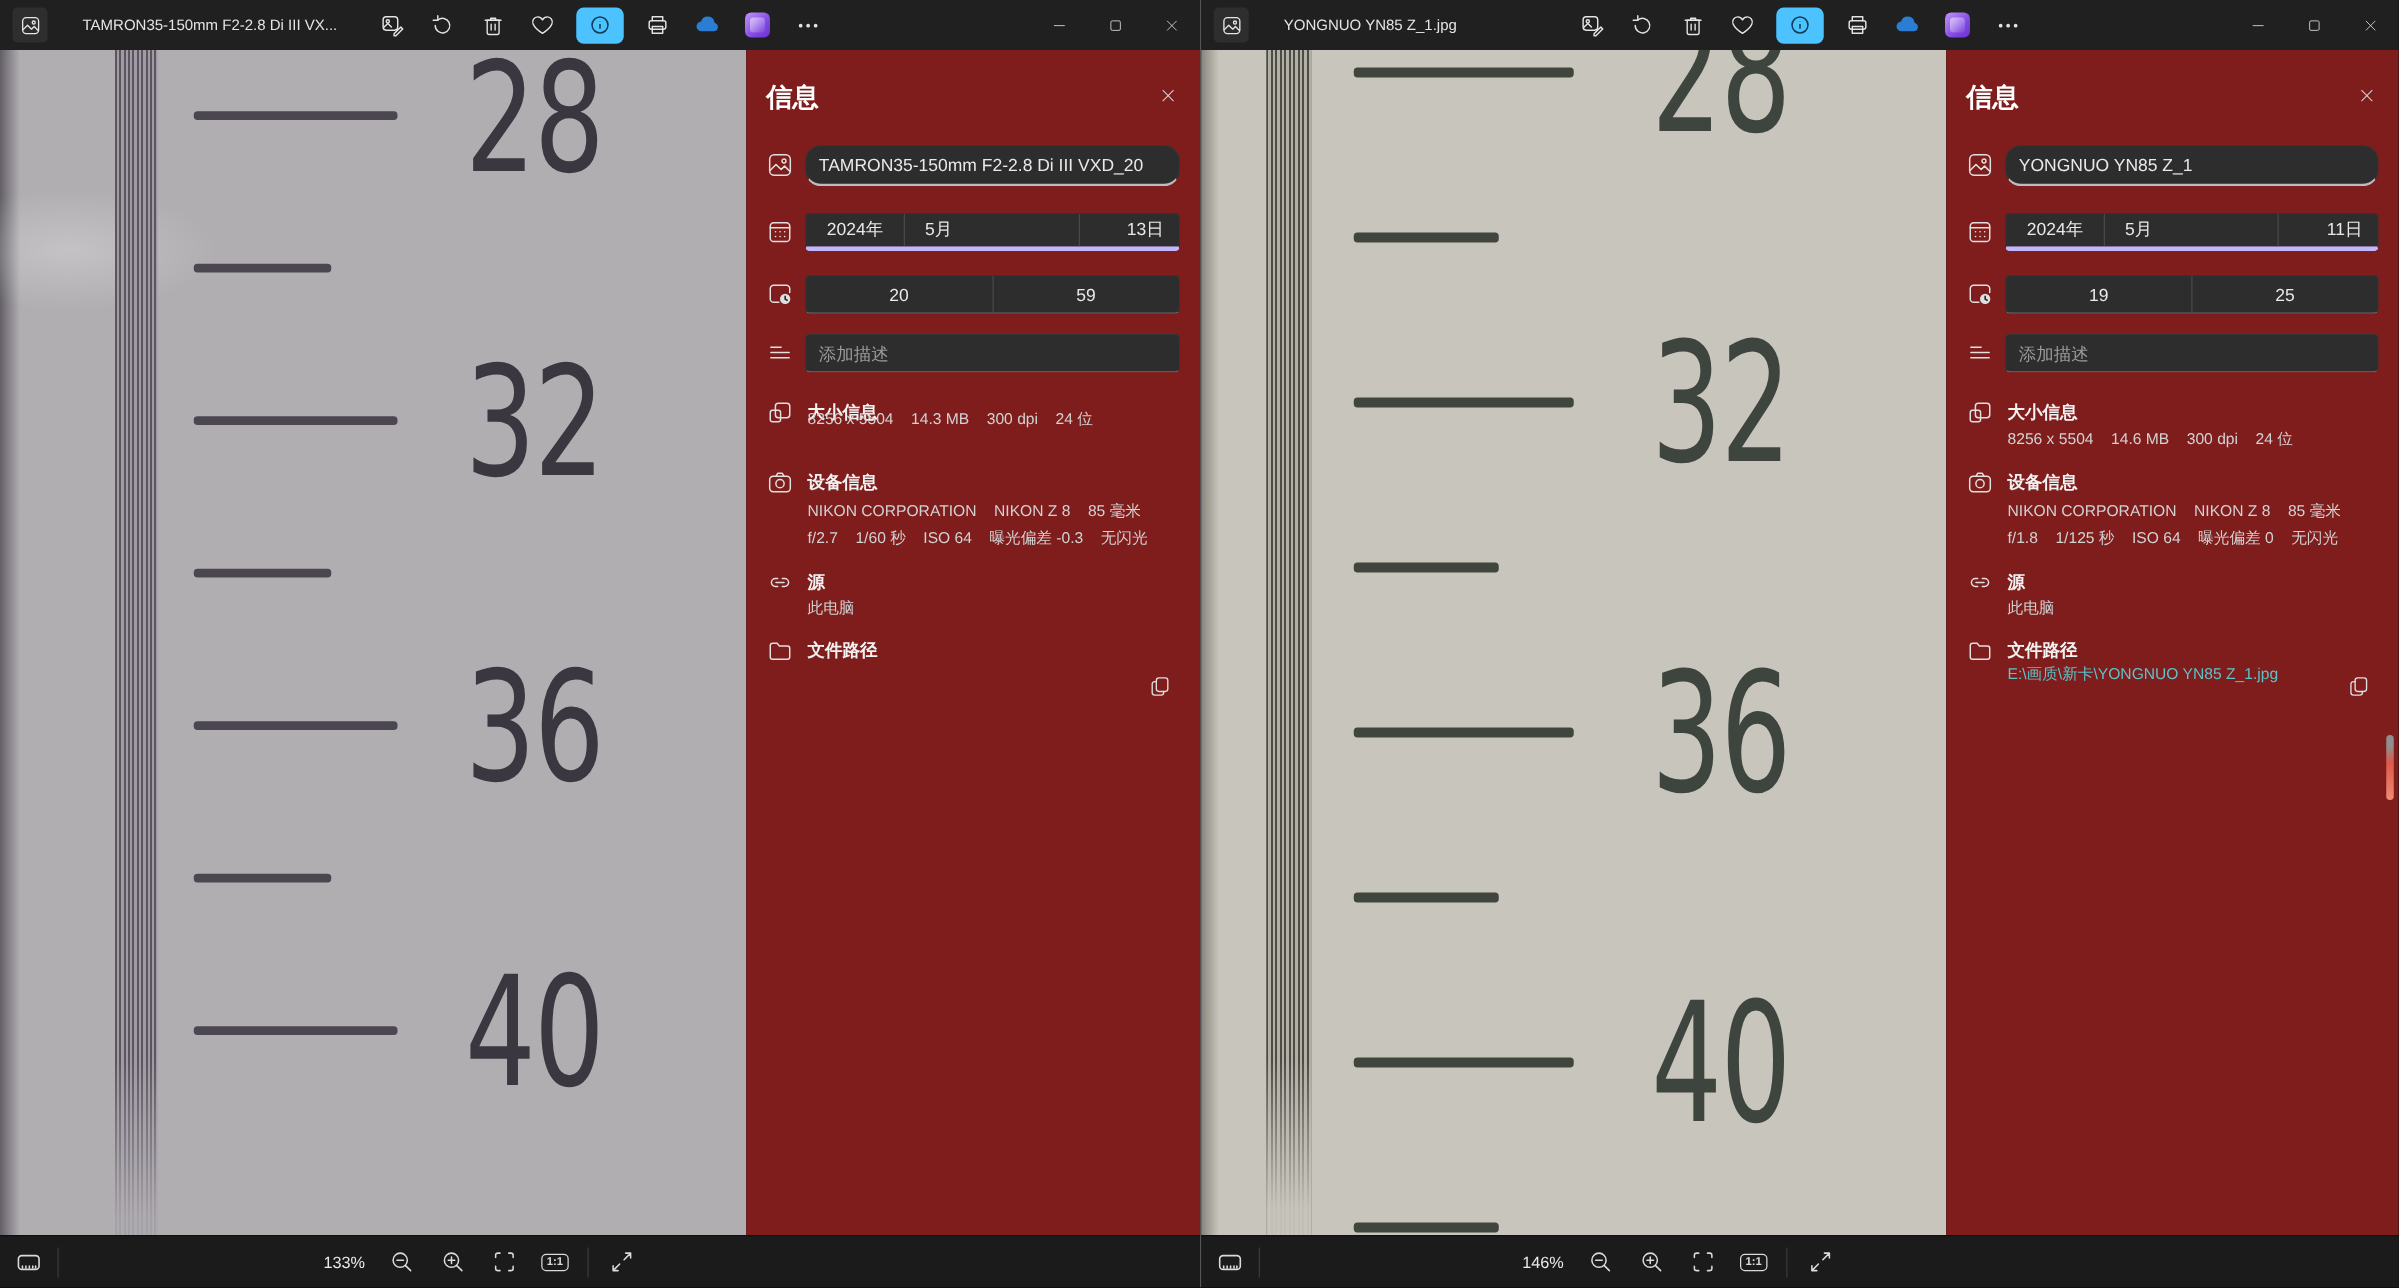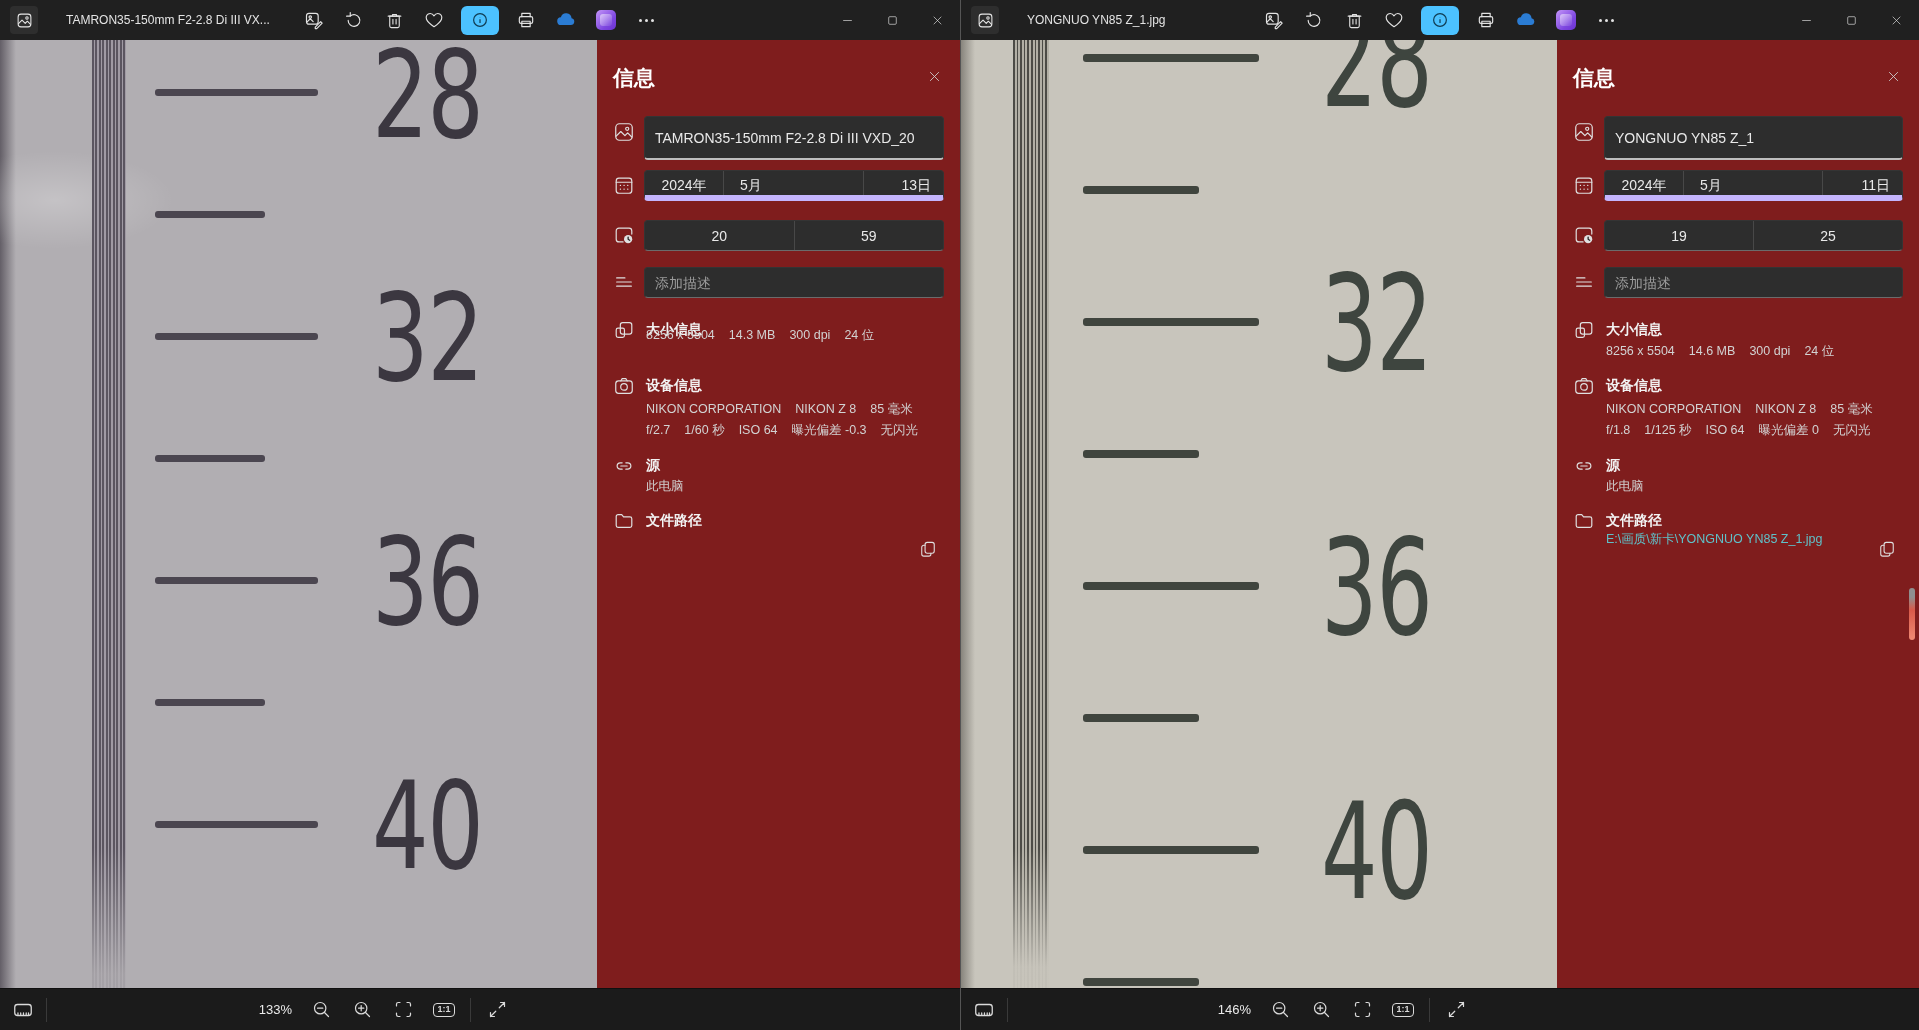--- a/index.html
+++ b/index.html
@@ -72,22 +72,22 @@
   .w0 .infopanel { width:363px; }
   .w1 .infopanel { width:362px; }
   .ip-heading { position:absolute; top:24px; left:16px; font-size:21px; font-weight:600; color:#fff; }
   .ip-close { position:absolute; top:26px; right:16px; width:20px; height:20px;
               display:flex; align-items:center; justify-content:center; }
   .ip-close svg { stroke:#cfcfcf; fill:none; stroke-width:1.4; }
   .row-ic { position:absolute; left:16px; width:22px; height:22px; }
   .row-ic svg, .ip-copy svg { stroke:#e0e0e0; fill:none; stroke-width:1.3; stroke-linecap:round; stroke-linejoin:round; }
   .field { position:absolute; left:47px; right:16px; background:#2d2d2d; border:1px solid #343434;
            border-radius:4px; color:#e9e9e9; font-size:14px; display:flex; align-items:center; }
-  .f-name { top:76px; height:44px; border-bottom:2px solid #bdbdbd; padding-left:10px; }
-  .f-date { top:130px; height:31px; border-bottom:6px solid #c4b5fd;align-items:flex-end; }
+  .f-name { top:76px; height:33px; border-bottom:2px solid #bdbdbd; padding-left:10px;border-radius:13px; }
+  .f-date { top:130px; height:31px; border-bottom:4px solid #c4b5fd; }
   .f-time { top:180px; height:31px; border-bottom:1px solid #6b6b6b; }
   .f-desc { top:227px; height:31px; border-bottom:1px solid #6b6b6b; }
   .f-desc input { background:transparent; border:none; outline:none; color:#e9e9e9; font-size:14px;
                   padding-left:10px; width:100%; font-family:"Liberation Sans",sans-serif; }
   .f-desc input::placeholder { color:#9b9b9b; }
   .seg-div { width:1px; align-self:stretch; background:#484848; }
   .seg-year { width:78px; text-align:center; }
   .seg-month { flex:1; padding-left:16px; }
   .seg-day { width:79px; text-align:right; padding-right:12px; }
   .seg-half { flex:1; text-align:center; }

